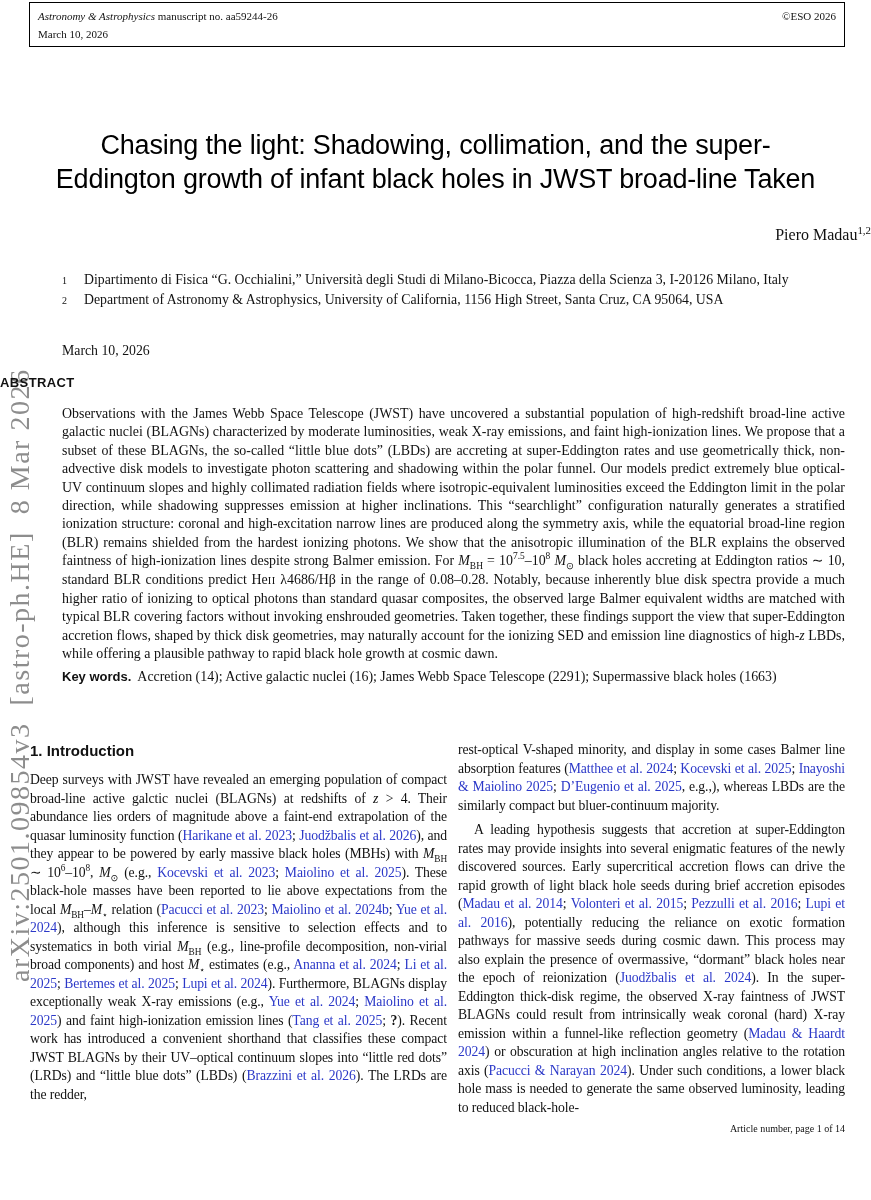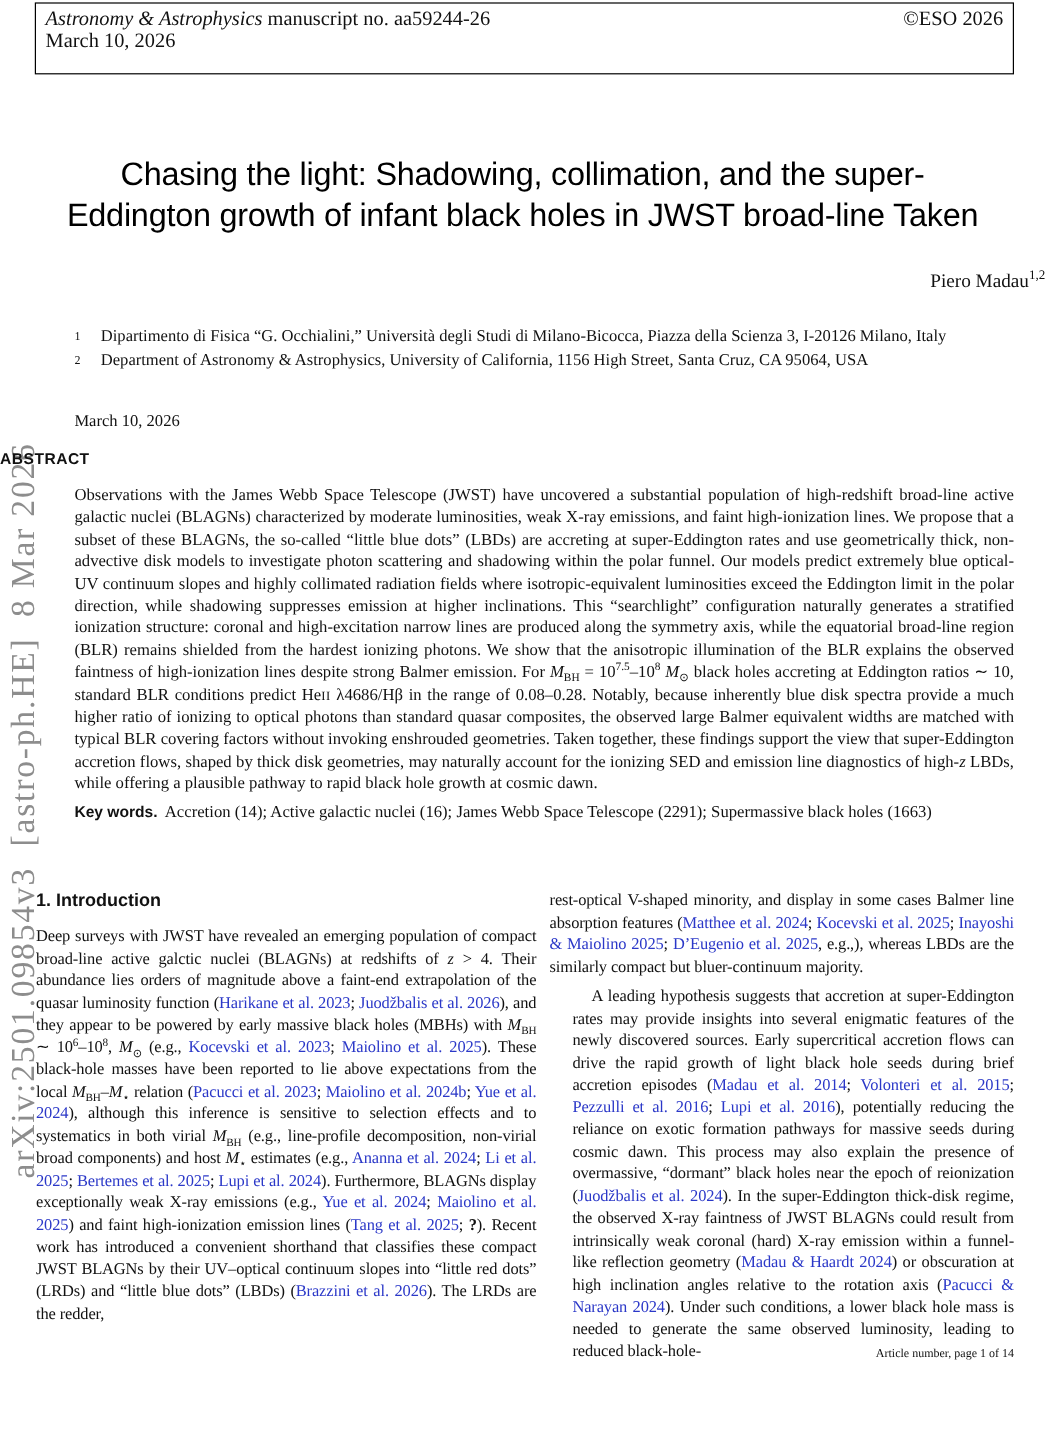--- a/index.html
+++ b/index.html
@@ -6,25 +6,25 @@
   .page{
     position:relative;
     width:871px;height:1200px;
     background:#ffffff;
     overflow:hidden;
     color:#111;
     font-family:"Liberation Serif", serif;
   }
   
   .header-box{
-    position:absolute;left:29px;top:2px;width:816px;height:60px;
+    position:absolute;left:29px;top:2px;width:816px;height:45px;
     box-sizing:border-box;border:1px solid #000;
     padding:4px 8px 16px 8px;
     display:flex;justify-content:space-between;align-items:flex-start;
-    font-size:17px;line-height:18px;
+    font-size:11px;line-height:18px;
   }
   .header-left{display:flex;flex-direction:column;}
   .i{font-style:italic;}
   .b{font-weight:bold;}
   
   .arxiv-stamp{
     position:absolute;left:4px;top:982px;
     transform:rotate(-90deg);transform-origin:0 0;
     width:710px;
     font-family:"Liberation Serif", serif;
@@ -86,21 +86,21 @@
   .section-heading{
     font-family:"Liberation Sans", sans-serif;font-weight:bold;
     font-size:15px;margin:2px 0 12px 0;
   }
   .body-par{
     font-size:13.7px;line-height:18.5px;text-align:justify;
     letter-spacing:-0.1px;
     hyphens:auto;-webkit-hyphens:auto;
     margin:0;
   }
-  .body-par.indent{text-indent:16px;margin-top:6px;margin-left:19px;}
+  .body-par.indent{text-indent:16px;margin-top:6px;}
   .col-right .body-par:first-child{margin-top:1px;}
   
   .cite{color:#2b38c8;}
   
   .page-footer{
     position:absolute;right:26px;top:1123px;
     font-size:10px;text-align:right;
   }
 </style>
 </head>

